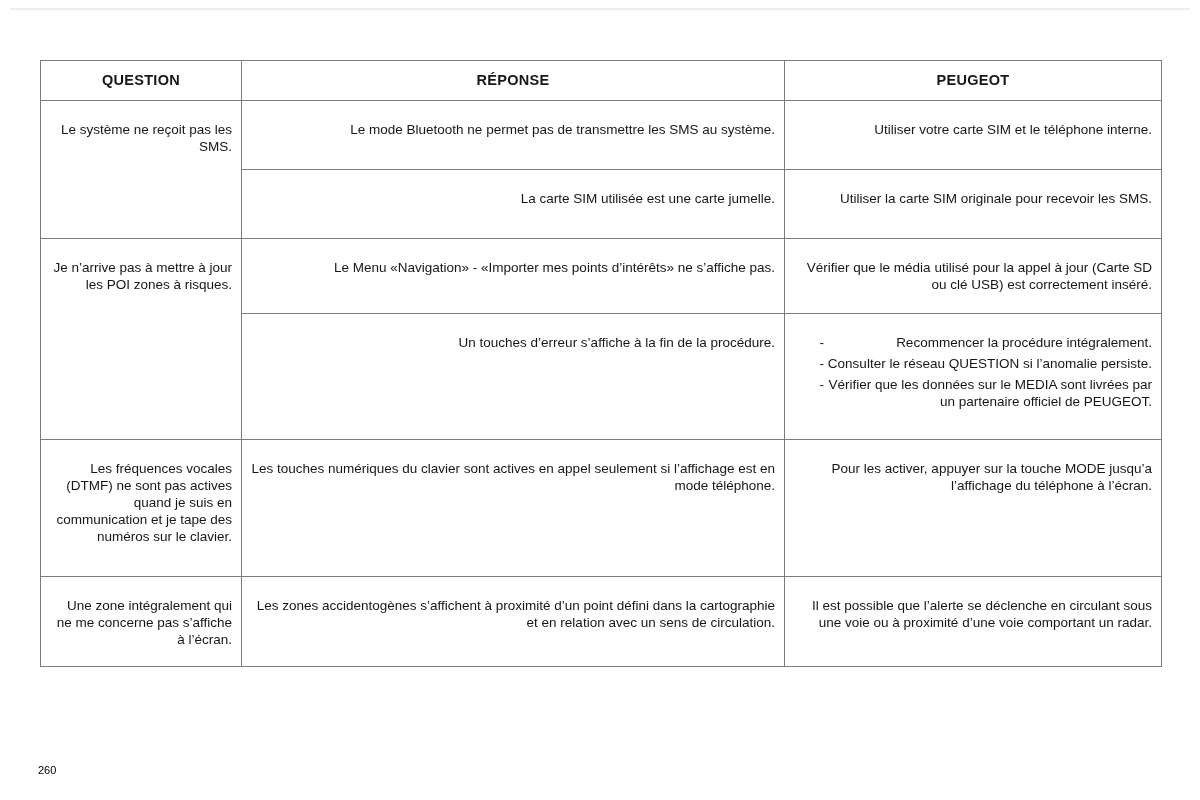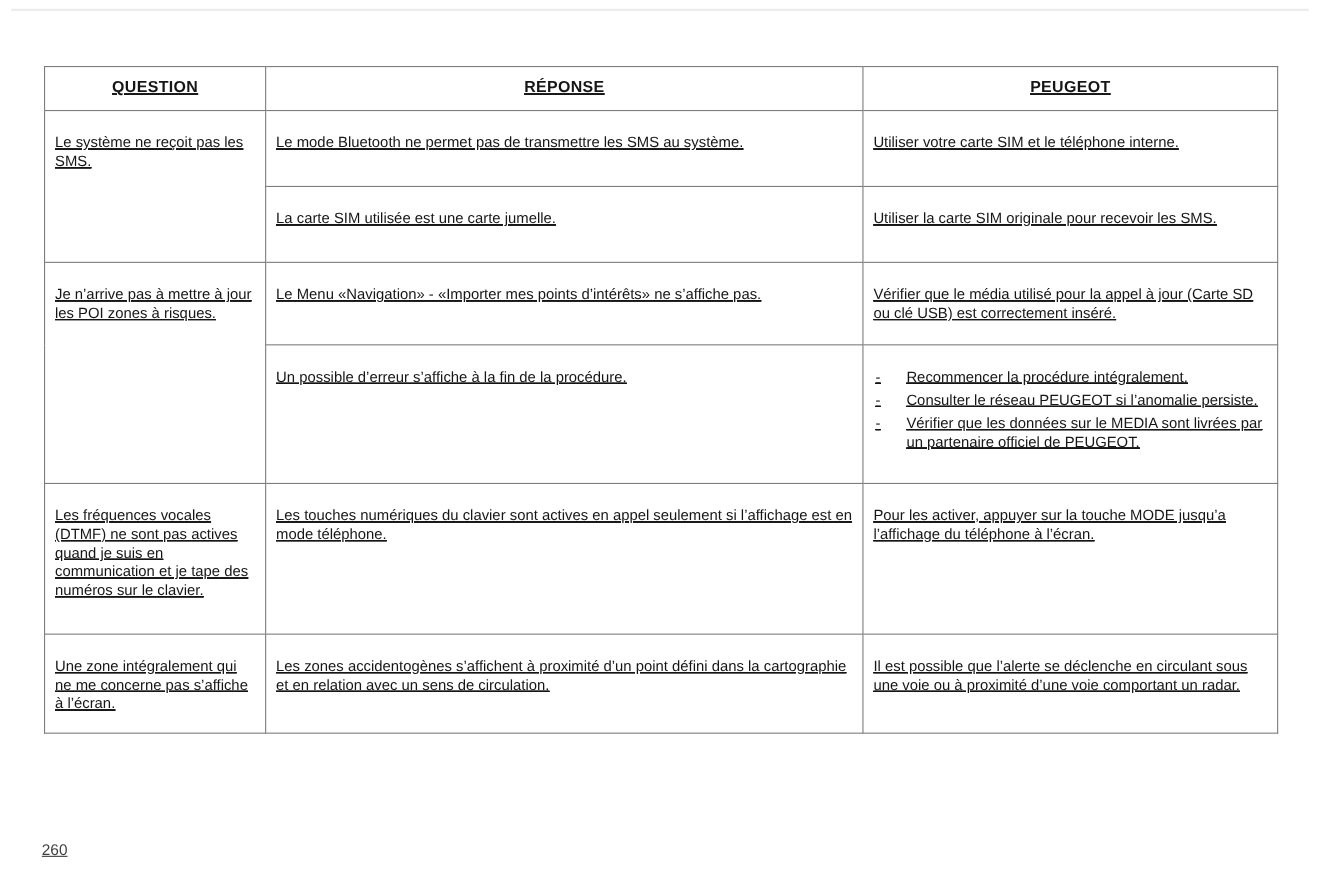--- a/index.html
+++ b/index.html
@@ -1,15 +1,15 @@
 <!DOCTYPE html>
 <html><head>
 <meta charset="utf-8">
 <style>
-  * { margin: 0; padding: 0; box-sizing: border-box; text-decoration: underline; }
+  * { margin: 0; padding: 0; box-sizing: border-box; }
   html, body {
     width: 1200px; height: 800px;
     background: #ffffff;
     font-family: "Liberation Sans", sans-serif;
     color: #161616;
     position: relative;
     overflow: hidden;
   }
   .page-top-rule {
     position: absolute;
@@ -24,21 +24,21 @@
   }
   table.troubleshooting {
     border-collapse: collapse;
     table-layout: fixed;
     width: 1121px;
   }
   table.troubleshooting th,
   table.troubleshooting td {
     border: 1px solid #7d7d7d;
     vertical-align: top;
-    text-align: left;
+    text-align: right;
     font-size: 13.5px;
     line-height: 1.26;
     padding: 20px 9px 7px 9px;
     word-wrap: break-word;
   }
   table.troubleshooting th {
     text-align: center;
     vertical-align: middle;
     font-weight: bold;
     font-size: 14.5px;
@@ -62,22 +62,22 @@
     flex: 0 0 30px;
     padding-left: 2px;
   }
   .sol-item .sol-text {
     flex: 1 1 auto;
   }
   .page-number {
     position: absolute;
     left: 38px;
     top: 764px;
-    font-size: 14px;
-    color: #404040;
+    font-size: 11px;
+    color: #000000;
   }
 </style>
 </head>
 <body>
 
 <div class="page-top-rule"></div>
 
 <div class="table-wrap">
   <table class="troubleshooting">
     <colgroup>
@@ -103,30 +103,30 @@
         <td>La carte SIM utilisée est une carte jumelle.</td>
         <td>Utiliser la carte SIM originale pour recevoir les SMS.</td>
       </tr>
 
       <tr class="r-c">
         <td rowspan="2">Je n’arrive pas à mettre à jour les POI zones à risques.</td>
         <td>Le Menu «Navigation» - «Importer mes points d’intérêts» ne s’affiche pas.</td>
         <td>Vérifier que le média utilisé pour la appel à jour (Carte SD ou clé USB) est correctement inséré.</td>
       </tr>
       <tr class="r-d">
-        <td>Un possible d’erreur s’affiche à la fin de la procédure.</td>
+        <td>Un touches d’erreur s’affiche à la fin de la procédure.</td>
         <td>
           <div class="sol-list">
             <div class="sol-item">
               <span class="dash">-</span>
               <span class="sol-text">Recommencer la procédure intégralement.</span>
             </div>
             <div class="sol-item">
               <span class="dash">-</span>
-              <span class="sol-text">Consulter le réseau PEUGEOT si l’anomalie persiste.</span>
+              <span class="sol-text">Consulter le réseau QUESTION si l’anomalie persiste.</span>
             </div>
             <div class="sol-item">
               <span class="dash">-</span>
               <span class="sol-text">Vérifier que les données sur le MEDIA sont livrées par un partenaire officiel de PEUGEOT.</span>
             </div>
           </div>
         </td>
       </tr>
 
       <tr class="r-e">

